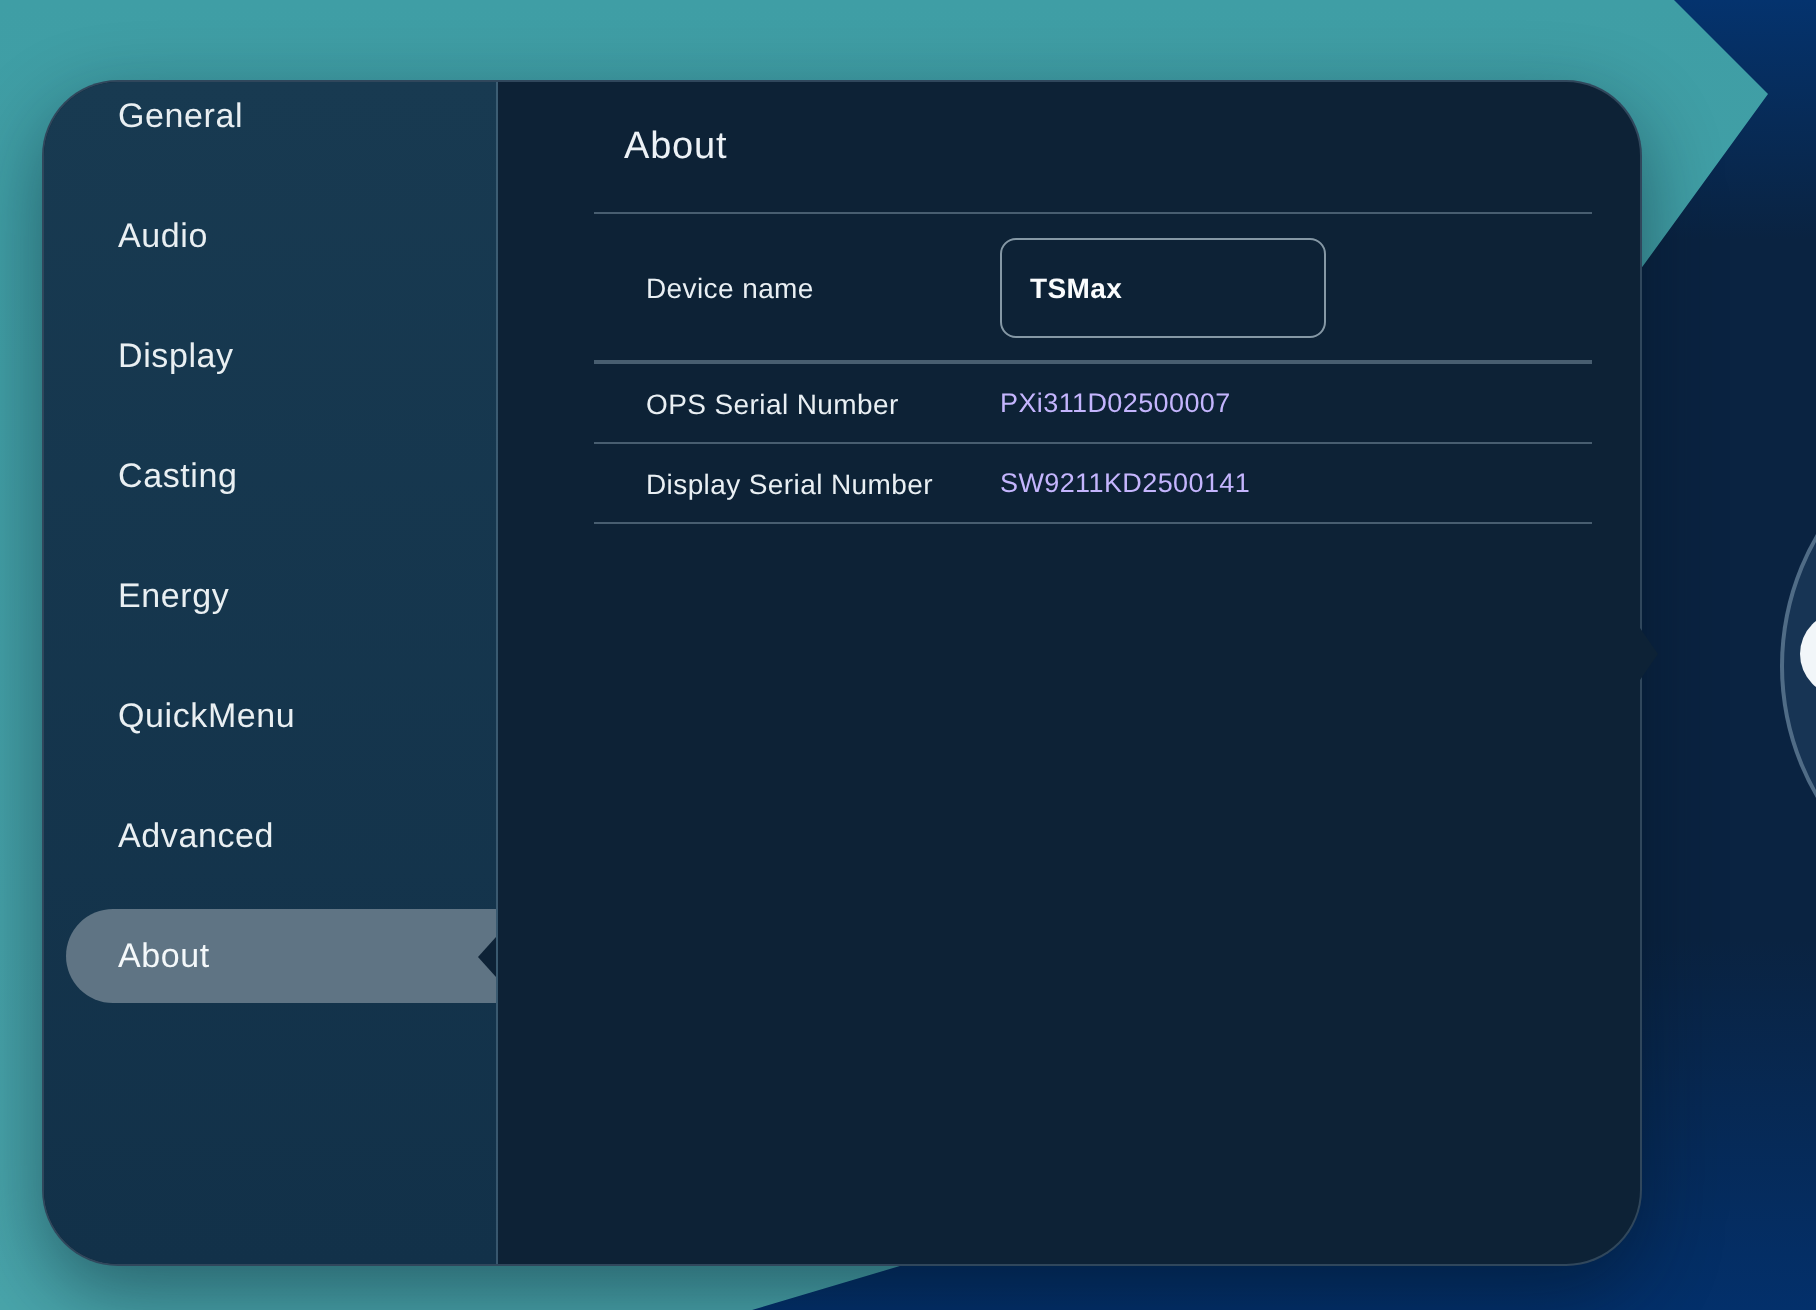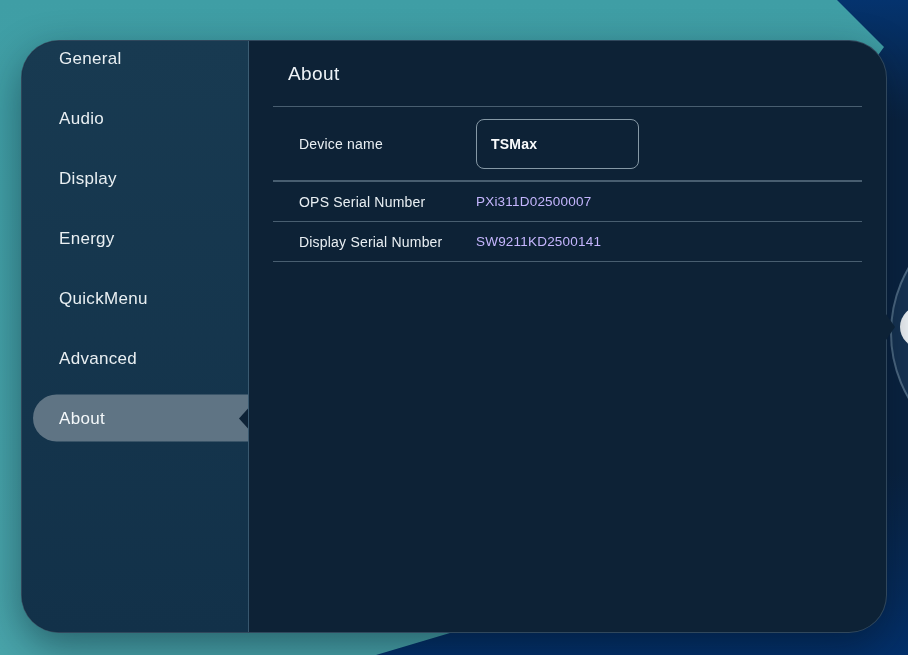--- a/index.html
+++ b/index.html
@@ -22,25 +22,26 @@
     border-radius:50%; border:2px solid rgba(190,215,230,.35);
     background:rgba(62,104,142,.25);
   }
   .side-ball{
     position:absolute; left:900px; top:306px; width:42px; height:42px;
     border-radius:50%; background:#f2f6f9;
   }
 
   
   .panel{
-    position:absolute; left:21px; top:40px; width:866px; height:593px;
+    position:absolute; left:21px; top:40px; width:800px; height:593px;
     border-radius:38px; background:#0d2236;
     border:1px solid rgba(140,170,190,.28);
     box-shadow:0 14px 40px rgba(3,18,32,.45);
     display:flex;
+    gap:24px;
   }
   .panel-arrow{
     position:absolute; right:-9px; top:273px; width:0; height:0;
     border-top:13px solid transparent; border-bottom:13px solid transparent;
     border-left:9px solid #0d2236;
   }
 
   
   .sidebar{
     width:227px; flex:none; position:relative;
@@ -110,20 +111,23 @@
           <div class="side-item">
             <span>General</span>
           </div>
           <div class="side-item">
             <span>Audio</span>
           </div>
           <div class="side-item">
             <span>Display</span>
           </div>
           <div class="side-item">
+            <span>Casting</span>
+          </div>
+          <div class="side-item">
             <span>Energy</span>
           </div>
           <div class="side-item">
             <span>QuickMenu</span>
           </div>
           <div class="side-item">
             <span>Advanced</span>
           </div>
           <div class="side-item selected">
             <span>About</span>

